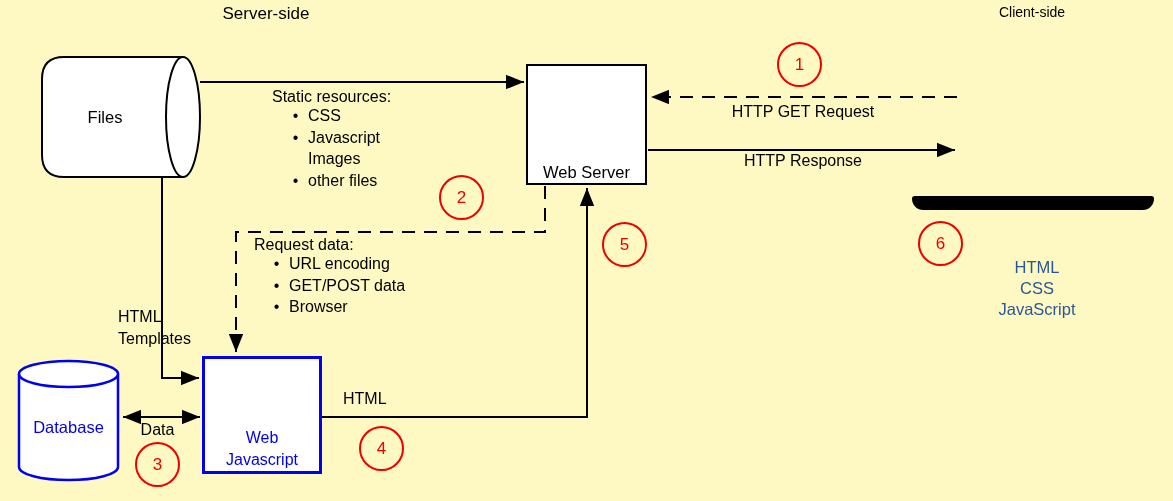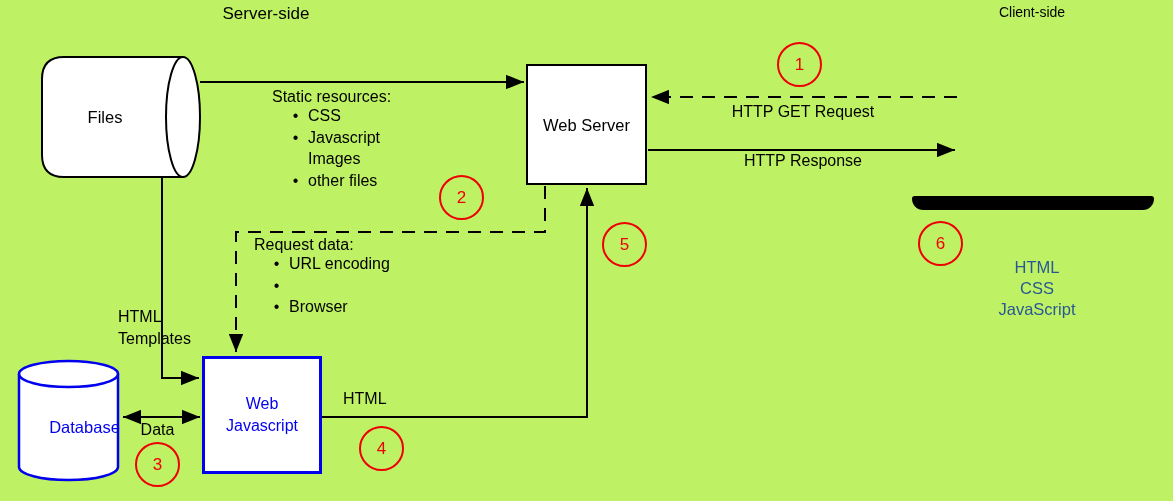--- a/index.html
+++ b/index.html
@@ -1,24 +1,24 @@
 <!DOCTYPE html>
 <html><head>
 <meta charset="utf-8">
 <style>
   html,body{margin:0;padding:0;background:#fff;}
   .canvas{
-    position:relative;width:1173px;height:501px;background:#bef264;overflow:hidden;
+    position:relative;width:1173px;height:501px;background:#fef9c3;overflow:hidden;
     font-family:"Liberation Sans", sans-serif;color:#000;font-size:16px;
   }
   .layer{position:absolute;left:0;top:0;}
   .lbl{position:absolute;white-space:nowrap;line-height:1.15;}
   .ctr{text-align:center;}
   .node{position:absolute;box-sizing:border-box;background:#fff;border:2px solid #000;
-        display:flex;flex-direction:column;align-items:center;justify-content:center;
+        display:flex;flex-direction:column;align-items:center;justify-content:flex-end;
         text-align:center;line-height:22px;}
   .node-blue{border:3px solid #0101ee;color:#0101ee;}
   .rounded{border-radius:13px;}
   .step{position:absolute;box-sizing:border-box;width:45px;height:45px;border:2.5px solid #ee0000;
         border-radius:50%;color:#ee0000;display:flex;align-items:center;justify-content:center;
         font-size:17px;background:transparent;}
   .list{position:absolute;line-height:21.7px;}
   .li{display:flex;}
   .li .bullet{flex:none;width:25px;text-align:center;}
   .heading{position:absolute;white-space:nowrap;}
@@ -71,21 +71,21 @@
   </div>
 
 
   <div class="laptop-base" style="left:912px;top:196px;width:242px;height:14px;"></div>
 
   <div class="node node-blue" style="left:202px;top:356px;width:120px;height:118px;font-size:16px;">
     <span>Web</span>
     <span>Javascript</span>
   </div>
 
-  <div class="lbl ctr blue-text" style="left:18px;top:418px;width:101px;font-size:16.5px;padding-left:16px;">Database</div>
+  <div class="lbl ctr blue-text" style="left:18px;top:418px;width:101px;font-size:16.5px;">Database</div>
 
   <div class="heading" style="left:272px;top:88px;">Static resources:</div>
   <div class="list" style="left:283px;top:105px;">
     <div class="li">
       <span class="bullet">•</span>
       <span>CSS</span>
     </div>
     <div class="li">
       <span class="bullet">•</span>
       <span>Javascript</span>
@@ -101,20 +101,21 @@
   </div>
 
   <div class="heading" style="left:254px;top:236px;">Request data:</div>
   <div class="list" style="left:264px;top:253px;">
     <div class="li">
       <span class="bullet">•</span>
       <span>URL encoding</span>
     </div>
     <div class="li">
       <span class="bullet">•</span>
+      <span>GET/POST data</span>
     </div>
     <div class="li">
       <span class="bullet">•</span>
       <span>Browser</span>
     </div>
   </div>
 
   <div class="lbl ctr" style="left:703px;top:152px;width:200px;">HTTP Response</div>
   <div class="lbl ctr" style="left:703px;top:103px;width:200px;">HTTP GET Request</div>
 

